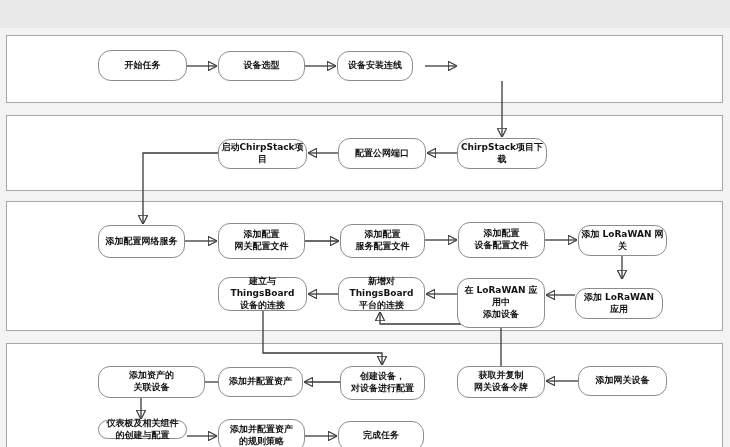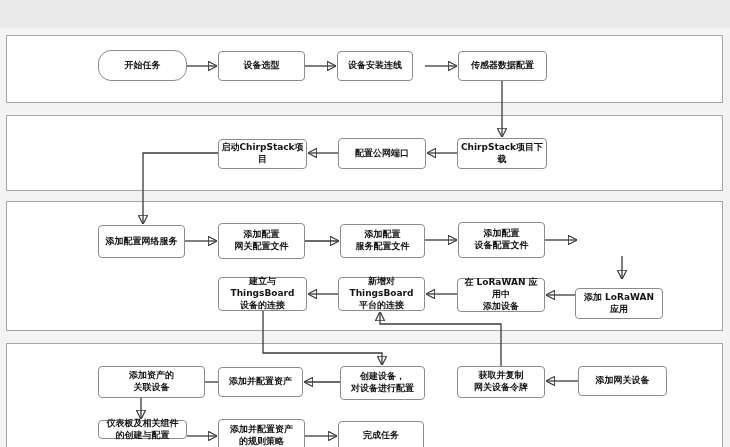--- a/index.html
+++ b/index.html
@@ -14,21 +14,21 @@
     position:absolute;left:6px;width:717px;background:#ffffff;
     border:1px solid #a6a6a6;box-sizing:border-box;z-index:1;
   }
   .lane-label{
     position:absolute;font-size:10.5px;font-weight:bold;color:#262626;
     white-space:nowrap;
   }
   .connectors{position:absolute;left:0;top:0;z-index:2;}
   .connectors path{fill:none;stroke:#3a3a3a;stroke-width:1.3;}
   .node{
-    position:absolute;background:#ffffff;border:1px solid #8c8c8c;border-radius:4px;
+    position:absolute;background:#ffffff;border:1px solid #8c8c8c;border-radius:12px;
     box-sizing:border-box;z-index:3;
     display:flex;align-items:center;justify-content:center;text-align:center;
     font-size:9px;font-weight:bold;color:#141414;line-height:1.3;
     white-space:pre-line;padding:1px 2px;
   }
   .node.start{border-radius:13px;}
 </style>
 </head>
 <body>
 
@@ -71,38 +71,38 @@
     <path d="M340,354 L305,354" marker-end="url(#arr)"></path>
     <path d="M218,354 L187,354" marker-end="url(#arr)"></path>
     <path d="M141,370 L141,390" marker-end="url(#arr)"></path>
     <path d="M187,408 L216,408" marker-end="url(#arr)"></path>
     <path d="M305,408 L336,408" marker-end="url(#arr)"></path>
   </svg>
 
   <div class="node start" style="left:98px;top:22px;width:89px;height:31px">开始任务</div>
   <div class="node" style="left:218px;top:23px;width:87px;height:30px">设备选型</div>
   <div class="node" style="left:337px;top:23px;width:76px;height:30px">设备安装连线</div>
-  <div class="node" style="left:458px;top:23px;width:89px;height:30px">传感器数据配置</div>
 
   <div class="node" style="left:218px;top:111px;width:89px;height:30px">启动ChirpStack项目</div>
   <div class="node" style="left:338px;top:110px;width:88px;height:31px">配置公网端口</div>
   <div class="node" style="left:457px;top:110px;width:90px;height:31px">ChirpStack项目下载</div>
 
   <div class="node" style="left:98px;top:197px;width:87px;height:33px">添加配置网络服务</div>
   <div class="node" style="left:218px;top:195px;width:87px;height:36px">添加配置
 网关配置文件</div>
   <div class="node" style="left:340px;top:196px;width:85px;height:34px">添加配置
 服务配置文件</div>
   <div class="node" style="left:458px;top:194px;width:87px;height:36px">添加配置
 设备配置文件</div>
+  <div class="node" style="left:578px;top:197px;width:89px;height:31px">添加 LoRaWAN 网关</div>
   <div class="node" style="left:218px;top:249px;width:89px;height:34px">建立与ThingsBoard
 设备的连接</div>
   <div class="node" style="left:338px;top:249px;width:87px;height:34px">新增对ThingsBoard
 平台的连接</div>
-  <div class="node" style="left:457px;top:250px;width:88px;height:34px">在 LoRaWAN 应用中
+  <div class="node" style="left:457px;top:250px;width:88px;height:50px">在 LoRaWAN 应用中
 添加设备</div>
   <div class="node" style="left:575px;top:260px;width:88px;height:31px">添加 LoRaWAN 应用</div>
 
   <div class="node" style="left:98px;top:338px;width:107px;height:32px">添加资产的
 关联设备</div>
   <div class="node" style="left:218px;top:339px;width:85px;height:30px">添加并配置资产</div>
   <div class="node" style="left:340px;top:338px;width:85px;height:34px">创建设备，
 对设备进行配置</div>
   <div class="node" style="left:457px;top:338px;width:88px;height:32px">获取并复制
 网关设备令牌</div>

